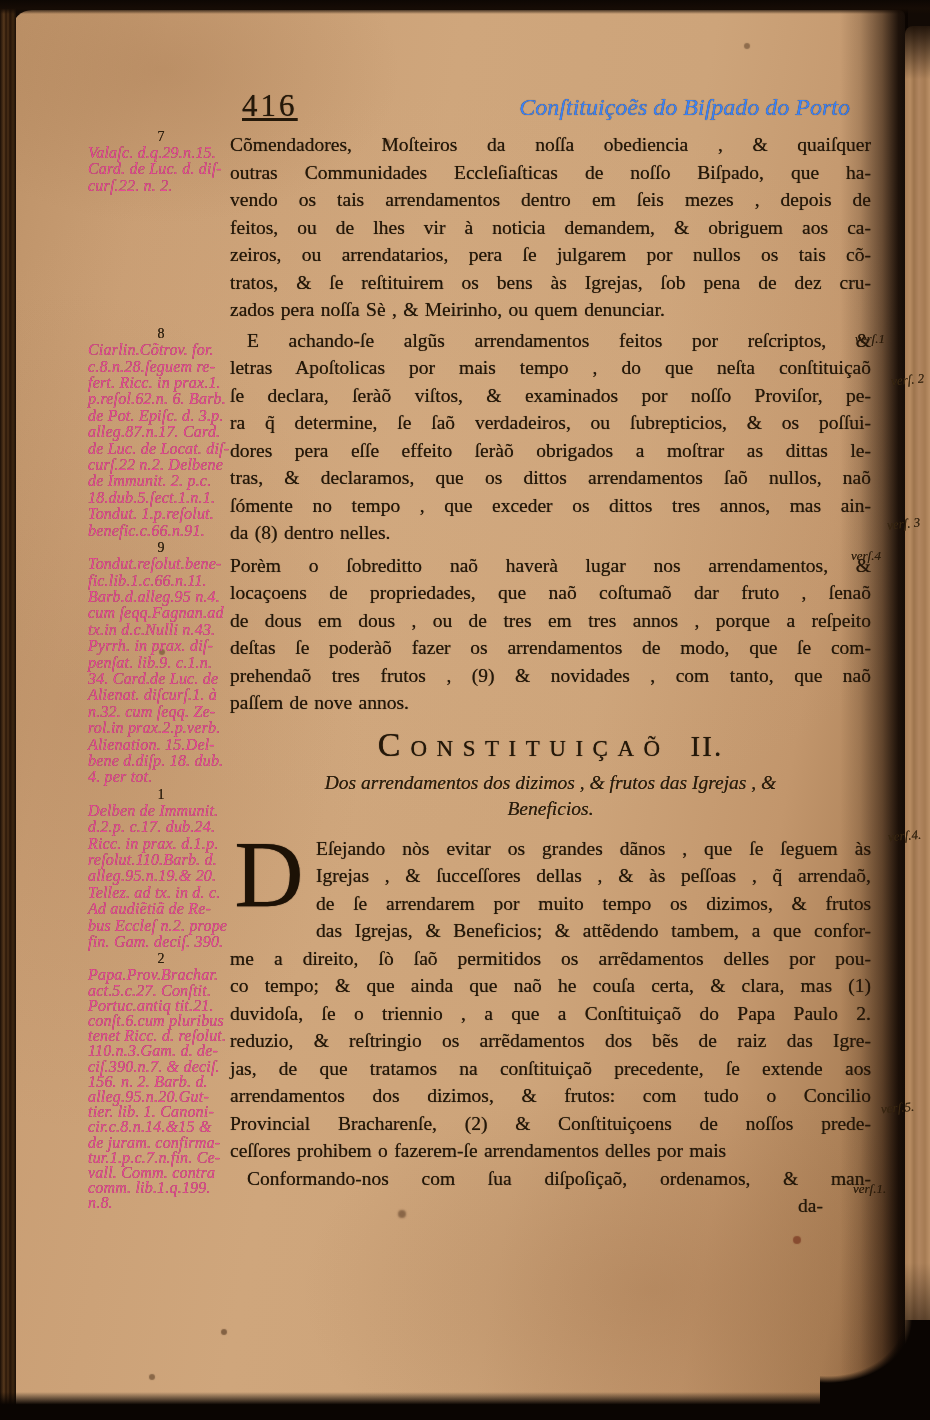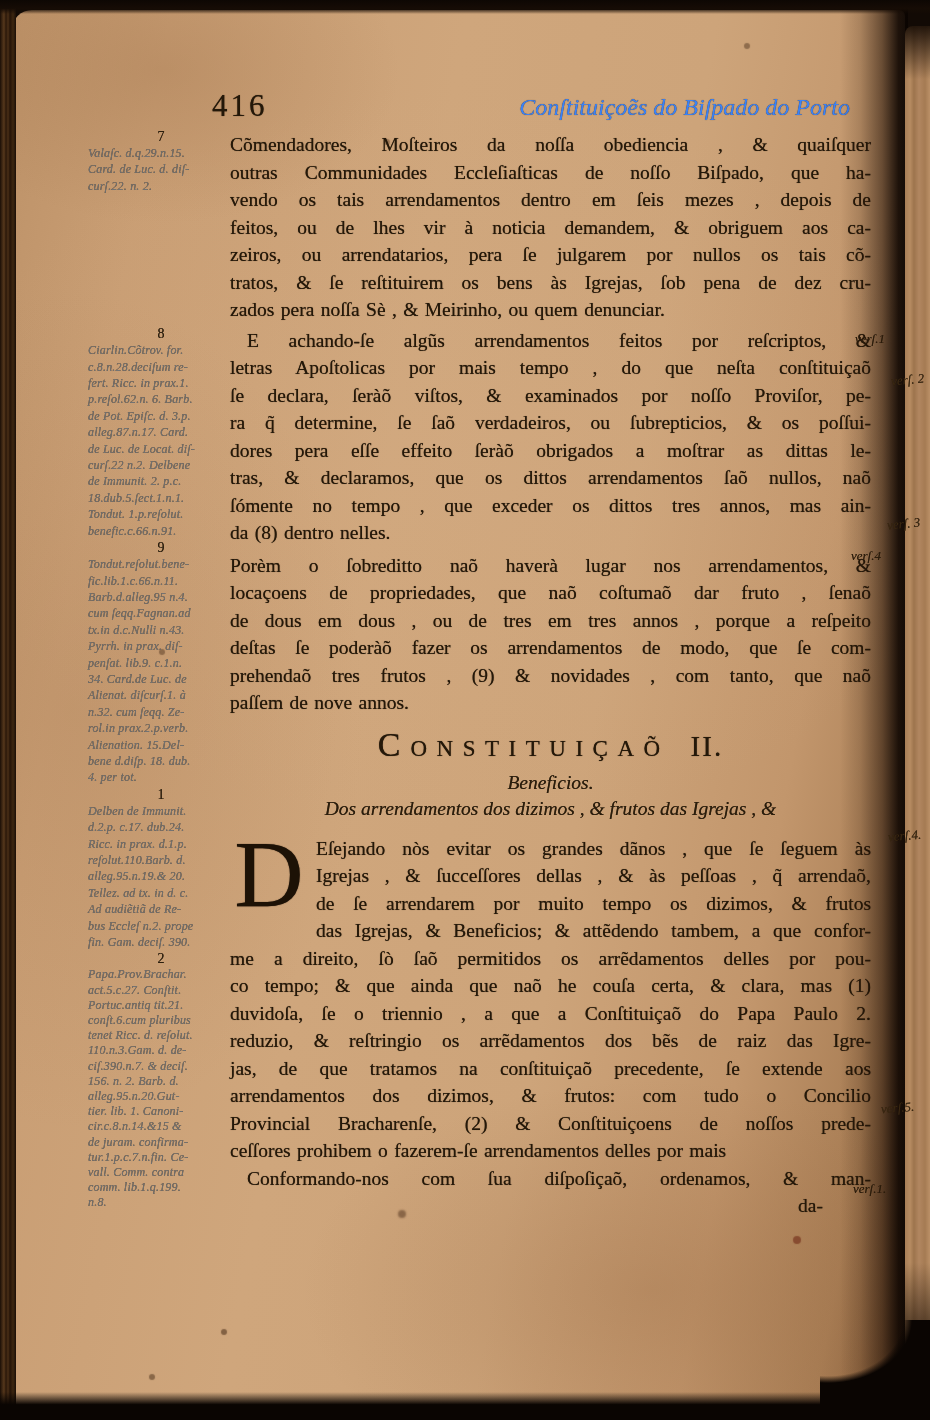--- a/index.html
+++ b/index.html
@@ -51,22 +51,22 @@
     background:rgba(55,30,12,.55);
     box-shadow:400px 1212px 2px 2px rgba(60,32,14,.45),
                795px 1238px 1px 2px rgba(110,40,22,.6),
                222px 1330px 1px 1px rgba(55,30,12,.5),
                385px 140px 1px 1px rgba(55,30,12,.35),
                986px 142px 1px 1px rgba(55,30,12,.4),
                745px 44px 1px 1px rgba(55,30,12,.4),
                160px 650px 1px 1px rgba(55,30,12,.4),
                150px 1375px 1px 1px rgba(55,30,12,.45);}
   .page-number{
-    position:absolute;left:212px;top:88px;z-index:3;
-    font-size:31px;letter-spacing:3px;color:#241809;text-shadow:0 0 .8px rgba(40,26,12,.9);
+    position:absolute;left:242px;top:88px;z-index:3;
+    font-size:31px;letter-spacing:3px;color:#241809;text-shadow:0 0 .8px rgba(40,26,12,.9);text-decoration:underline;
   }
   .running-title{
     position:absolute;left:330px;top:94px;width:520px;z-index:3;text-align:right;
     font-style:italic;font-size:24px;color:#3b82f6;text-shadow:0 0 .7px rgba(40,26,12,.85);
   }
   .body-col{position:absolute;left:230px;top:131px;width:641px;z-index:3;}
   .para .line{
     font-size:19.5px;line-height:27.5px;word-spacing:1.5px;
     text-align:justify;text-align-last:justify;
     color:#241809;text-shadow:0 0 .7px rgba(40,26,12,.85);
@@ -96,22 +96,22 @@
     color:#241809;text-shadow:0 0 .7px rgba(40,26,12,.85);
   }
   
   .margin-col{position:absolute;left:88px;top:128px;width:146px;z-index:3;}
   .mnote{font-style:italic;}
   .mnote .mref{
     text-align:center;font-style:normal;font-size:14px;height:17px;line-height:17px;
     color:#2c1f0e;text-shadow:0 0 .5px rgba(40,26,12,.8);
   }
   .mnote .line{
-    font-size:12px;line-height:16.4px;letter-spacing:.2px;
-    color:#737373;text-shadow:0 0 .5px rgba(45,30,14,.75);
+    font-size:16px;line-height:16.4px;letter-spacing:.2px;
+    color:#ec4899;text-shadow:0 0 .5px rgba(45,30,14,.75);
   }
   .m8{margin-top:131px;}
   .m2 .line{line-height:15.2px;}
   
   .vnote{
     position:absolute;z-index:5;font-style:italic;font-size:13px;white-space:nowrap;
     color:#2b1c0b;text-shadow:0 0 .5px rgba(40,26,12,.8);
   }
   .vn0{left:855px;top:331px;text-align:center;}
   .vn1{left:891px;top:372px;transform:rotate(-5deg);color:#3a2812;}
@@ -142,21 +142,21 @@
     <div>
         <div class="line">Valaſc. d.q.29.n.15.</div>
         <div class="line">Card. de Luc. d. diſ-</div>
         <div class="line">curſ.22. n. 2.</div>
       </div>
   </div>
   <div class="mnote m8">
     <div class="mref">8</div>
     <div>
         <div class="line">Ciarlin.Cõtrov. for.</div>
-        <div class="line">c.8.n.28.deciſum re-</div>
+        <div class="line">c.8.n.28.ſeguem re-</div>
         <div class="line">fert. Ricc. in prax.1.</div>
         <div class="line">p.reſol.62.n. 6. Barb.</div>
         <div class="line">de Pot. Epiſc. d. 3.p.</div>
         <div class="line">alleg.87.n.17. Card.</div>
         <div class="line">de Luc. de Locat. diſ-</div>
         <div class="line">curſ.22 n.2. Delbene</div>
         <div class="line">de Immunit. 2. p.c.</div>
         <div class="line">18.dub.5.ſect.1.n.1.</div>
         <div class="line">Tondut. 1.p.reſolut.</div>
         <div class="line">benefic.c.66.n.91.</div>
@@ -244,22 +244,22 @@
       <div class="line">de dous em dous , ou de tres em tres annos , porque a reſpeito</div>
       <div class="line">deſtas ſe poderàõ fazer os arrendamentos de modo, que ſe com-</div>
       <div class="line">prehendaõ tres frutos , (9) &amp; novidades , com tanto, que naõ</div>
       <div class="line">paſſem de nove annos.</div>
     </div>
 
   <div class="heading">
     <span class="h-initial">C</span><span class="h-rest">ONSTITUIÇAÕ</span><span class="h-num">II.</span>
   </div>
   <div class="subtitle">
+      <div class="line">Dos arrendamentos dos dizimos , &amp; frutos das Igrejas , &amp;</div>
       <div class="line">Beneficios.</div>
-      <div class="line">Dos arrendamentos dos dizimos , &amp; frutos das Igrejas , &amp;</div>
     </div>
 
   <div class="para p4">
     <div class="dropcap">D</div>
     <div>
         <div class="line">Eſejando nòs evitar os grandes dãnos , que ſe ſeguem às</div>
         <div class="line">Igrejas , &amp; ſucceſſores dellas , &amp; às peſſoas , q̃ arrendaõ,</div>
         <div class="line">de ſe arrendarem por muito tempo os dizimos, &amp; frutos</div>
         <div class="line">das Igrejas, &amp; Beneficios; &amp; attẽdendo tambem, a que confor-</div>
         <div class="line">me a direito, ſò ſaõ permitidos os arrẽdamentos delles por pou-</div>

